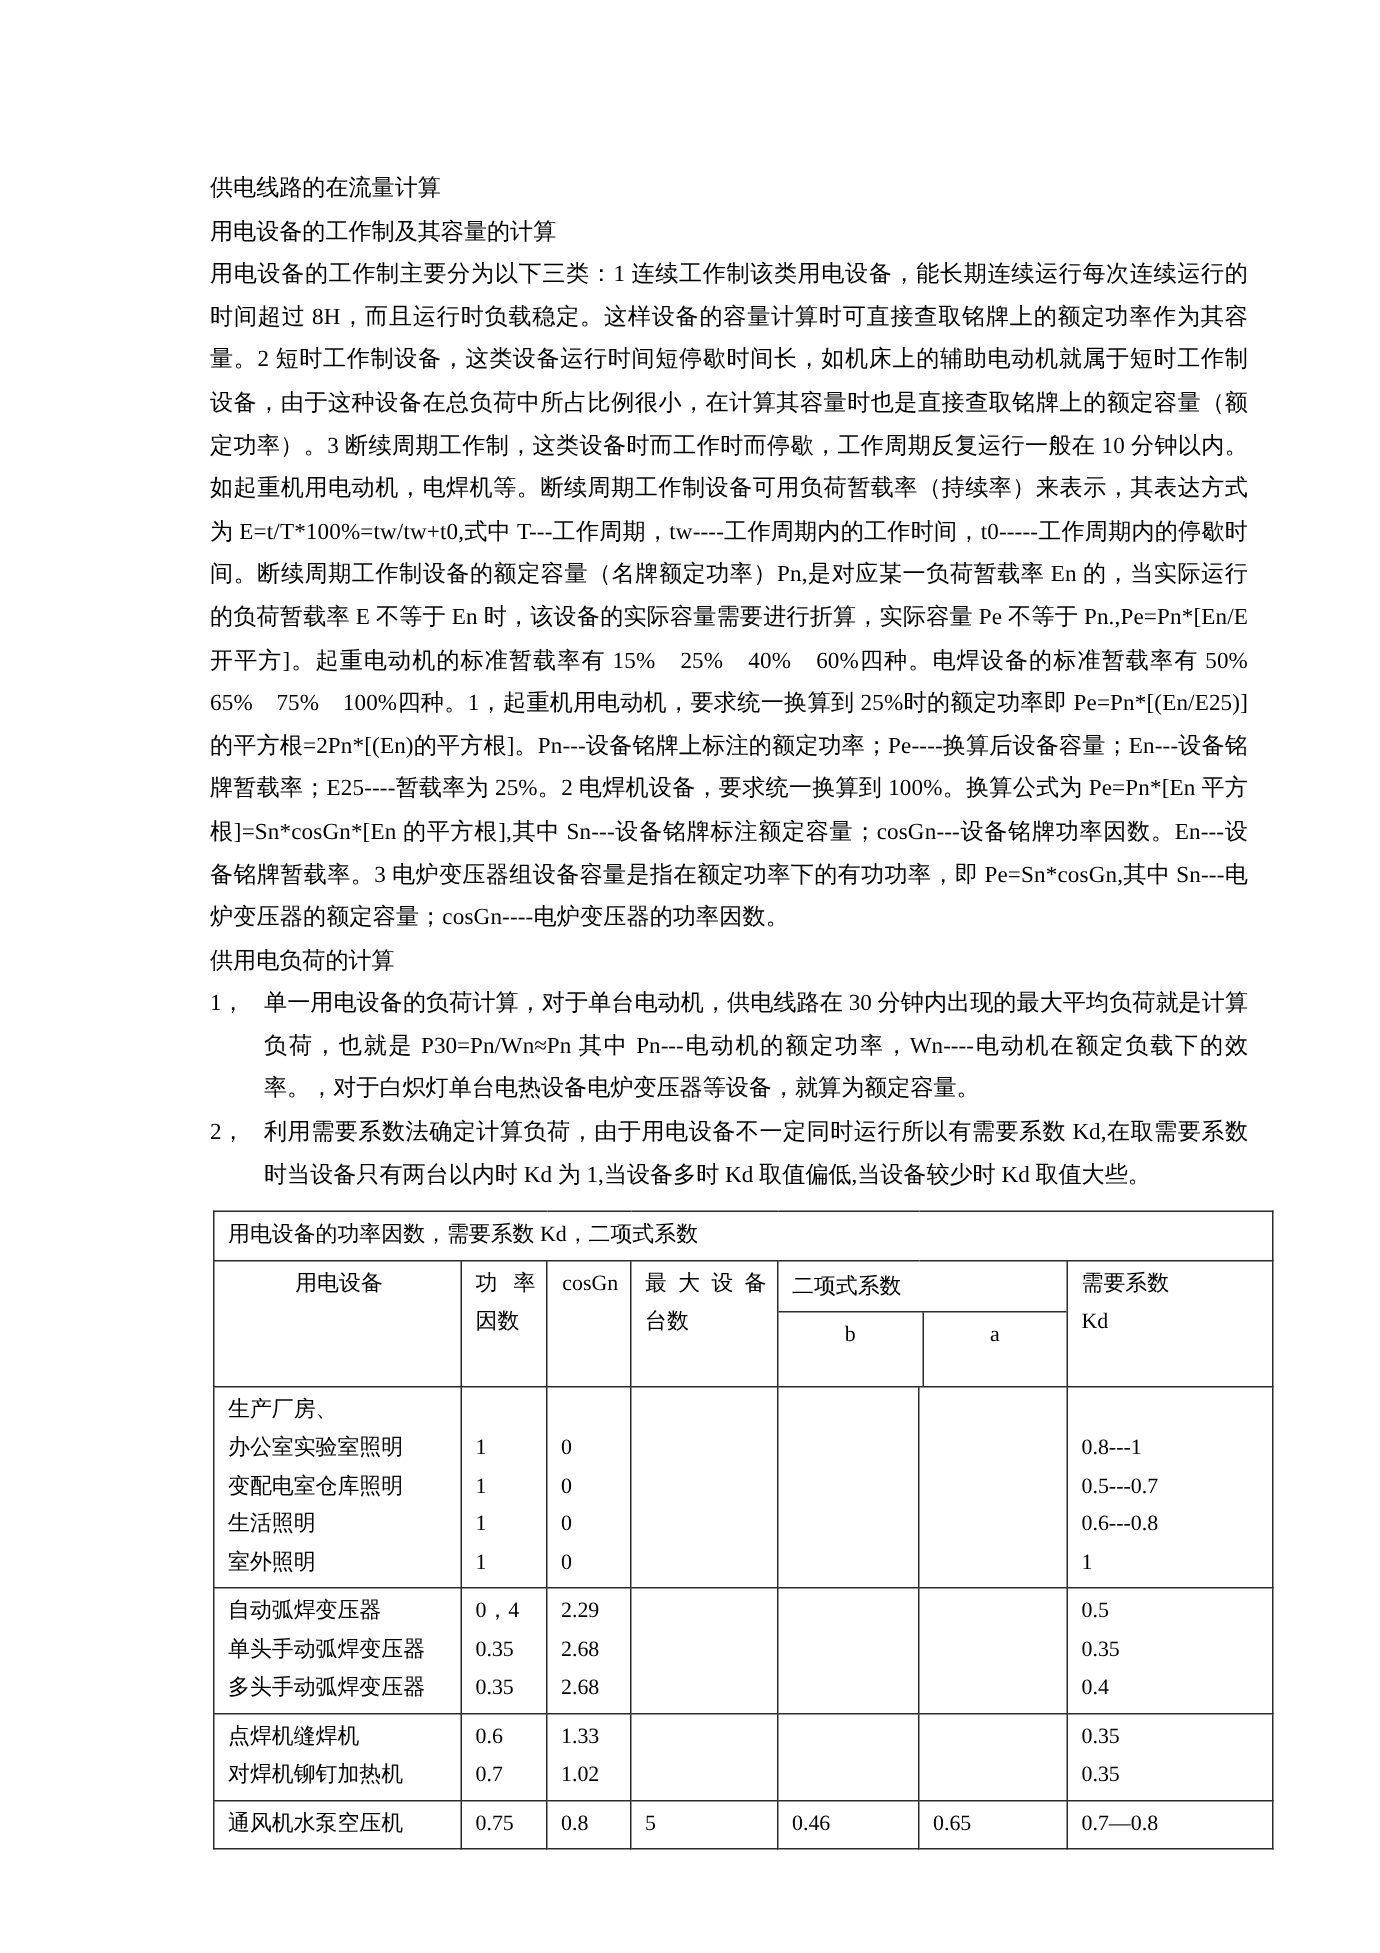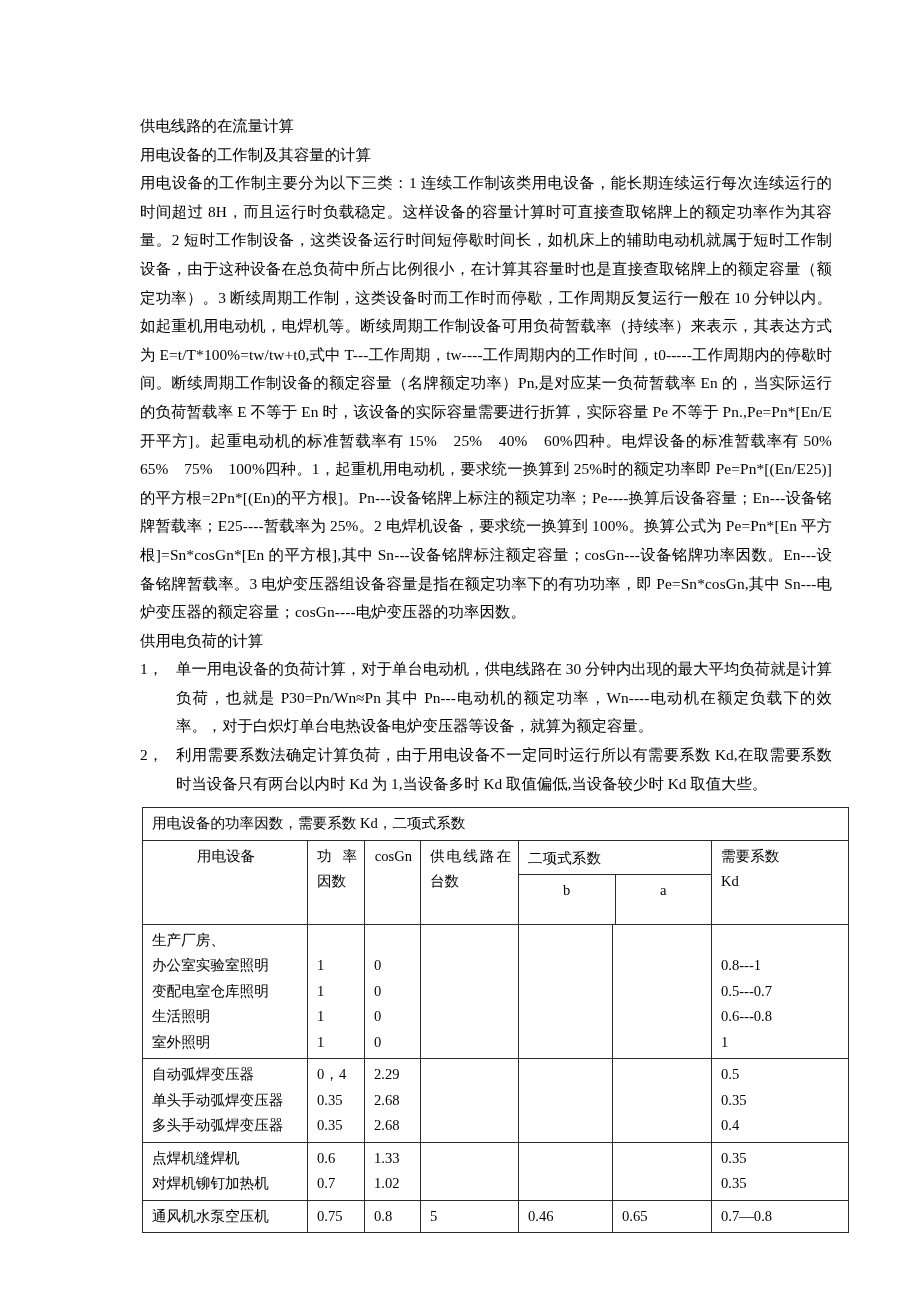--- a/index.html
+++ b/index.html
@@ -197,21 +197,21 @@
             <span class="blank-pad"></span>
           </td>
           <td class="hdr hdr-spread">
             <span class="spread-line">功率</span>
             <span class="spread-line last">因数</span>
           </td>
           <td class="hdr hdr-center">
             <span class="hdr-block">cosGn</span>
           </td>
           <td class="hdr hdr-spread">
-            <span class="spread-line">供电线路在</span>
+            <span class="spread-line">最大设备</span>
             <span class="spread-line last">台数</span>
           </td>
           <td class="hdr hdr-group" colspan="2">
             <table class="subgrid">
               <tbody>
                 <tr>
                   <td class="sub-top" colspan="2">二项式系数</td>
                 </tr>
                 <tr>
                   <td class="sub-b">b</td>

